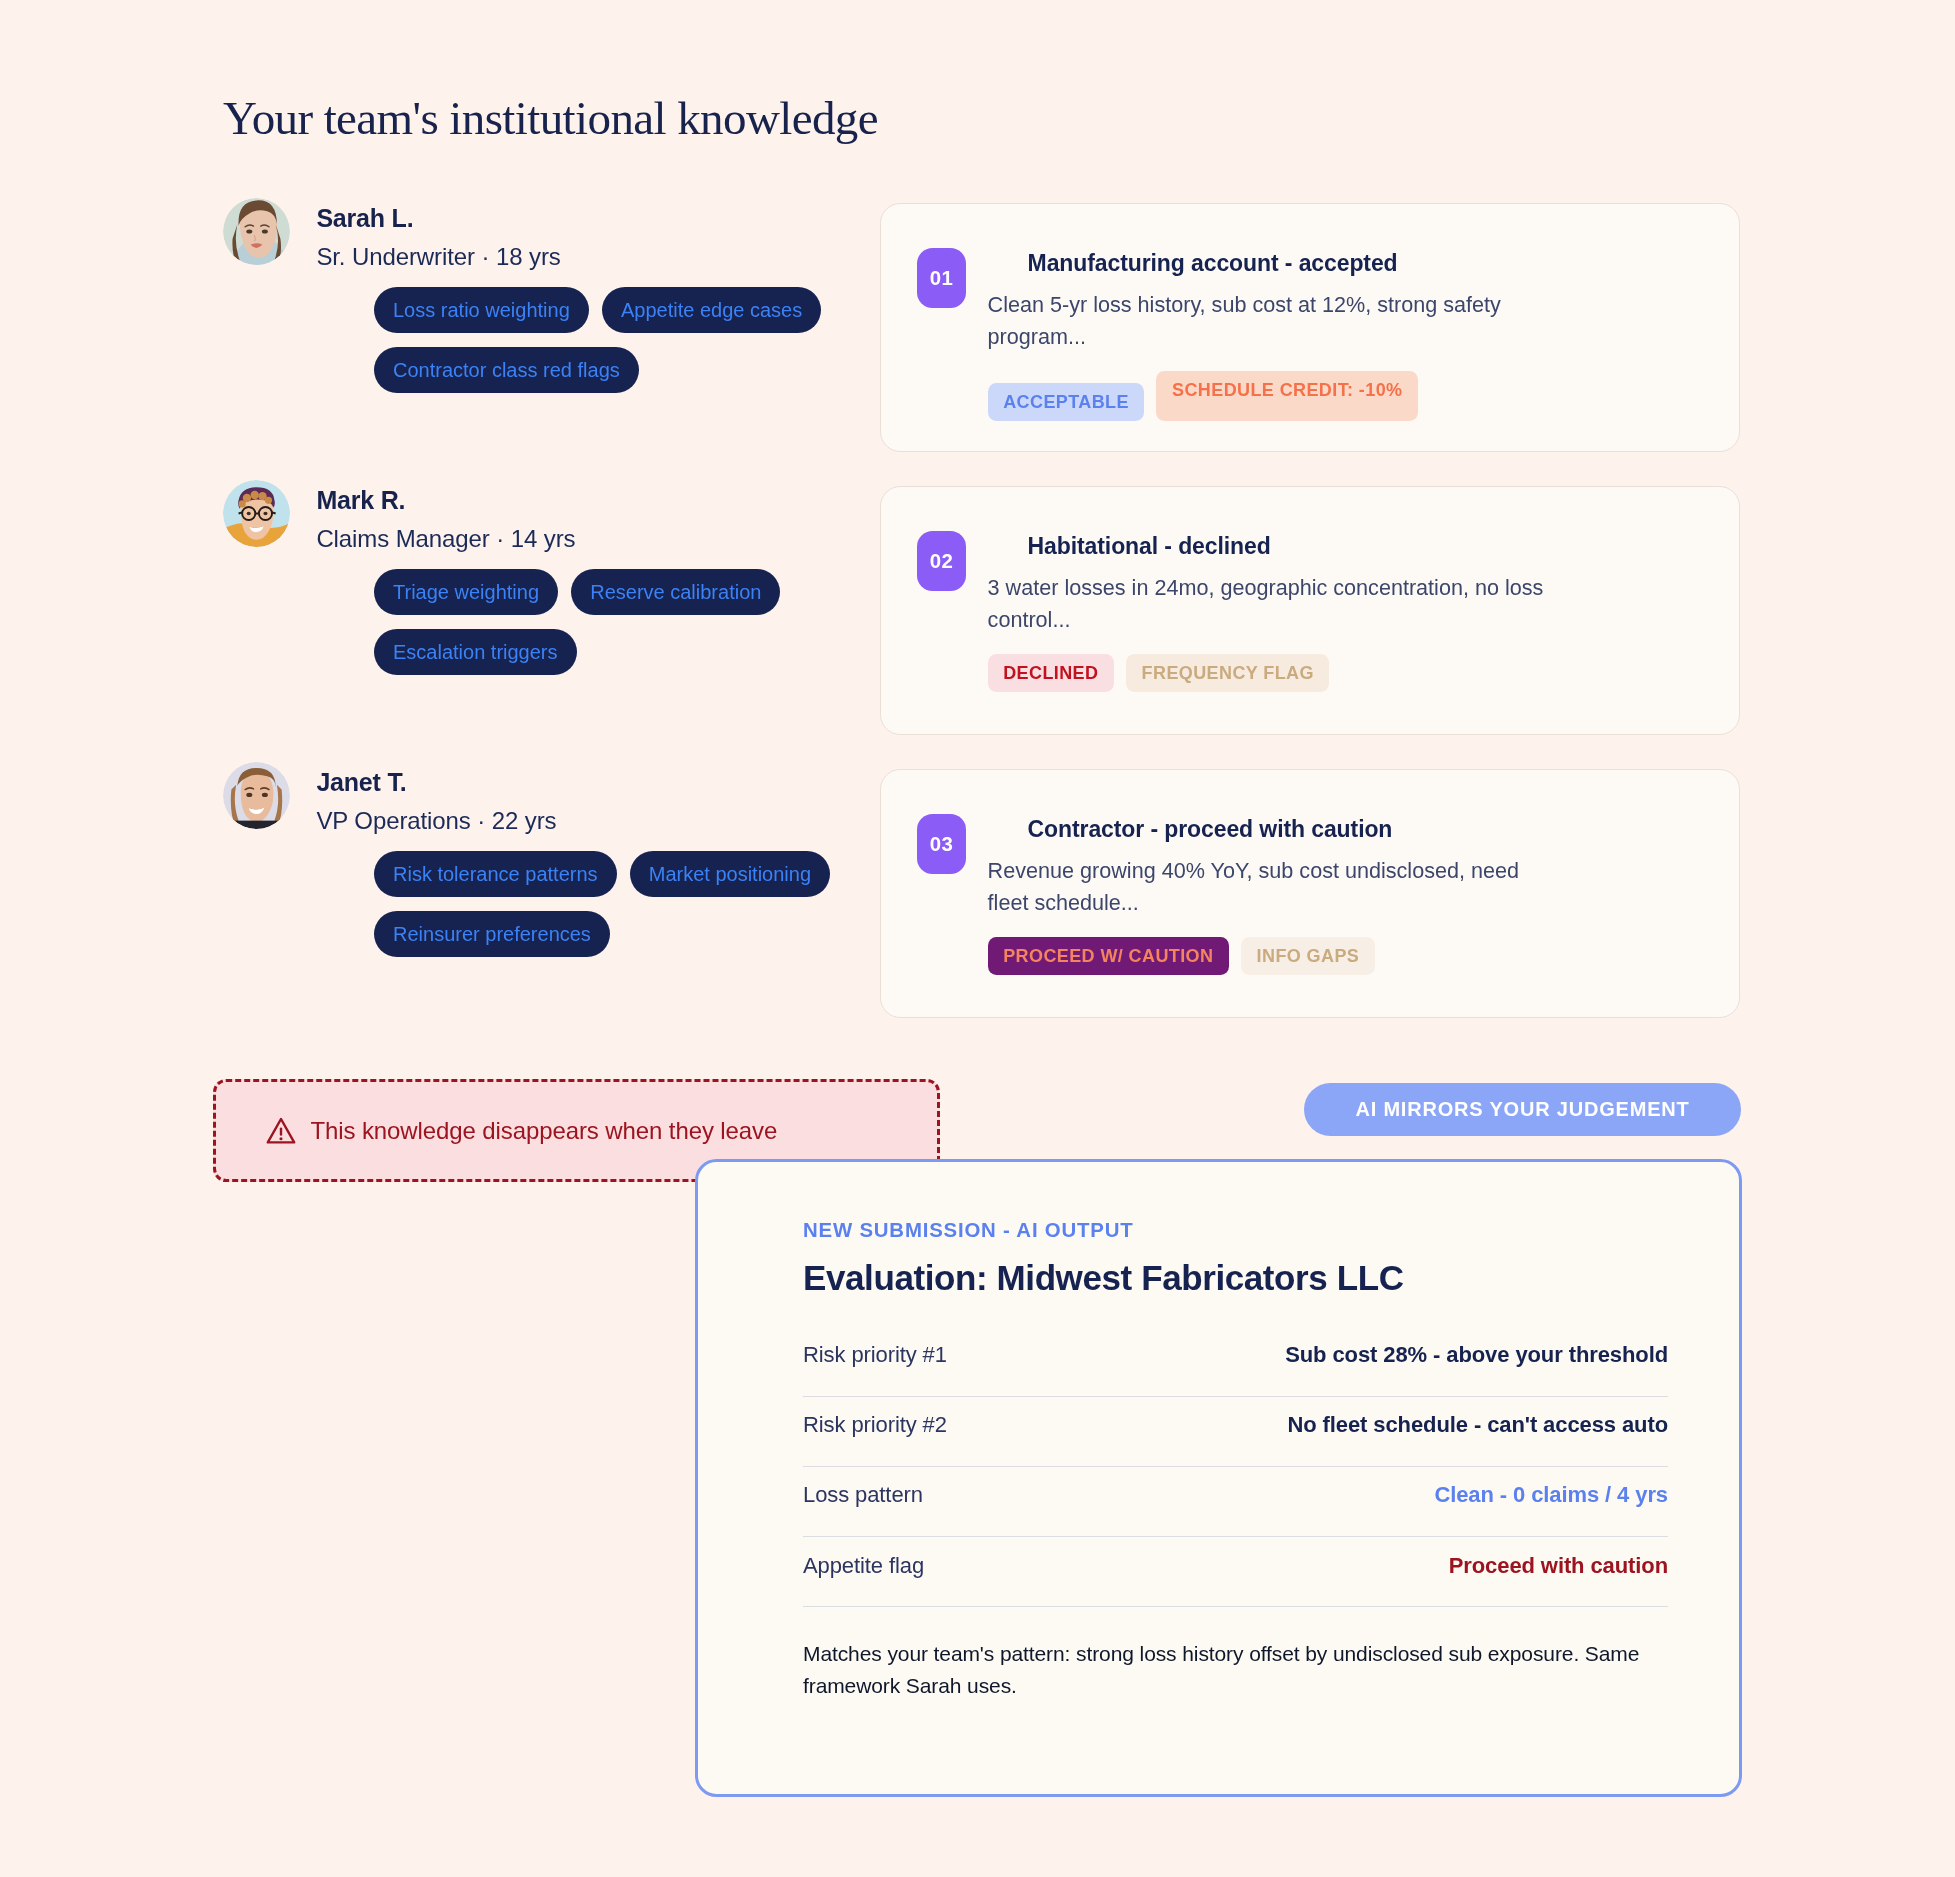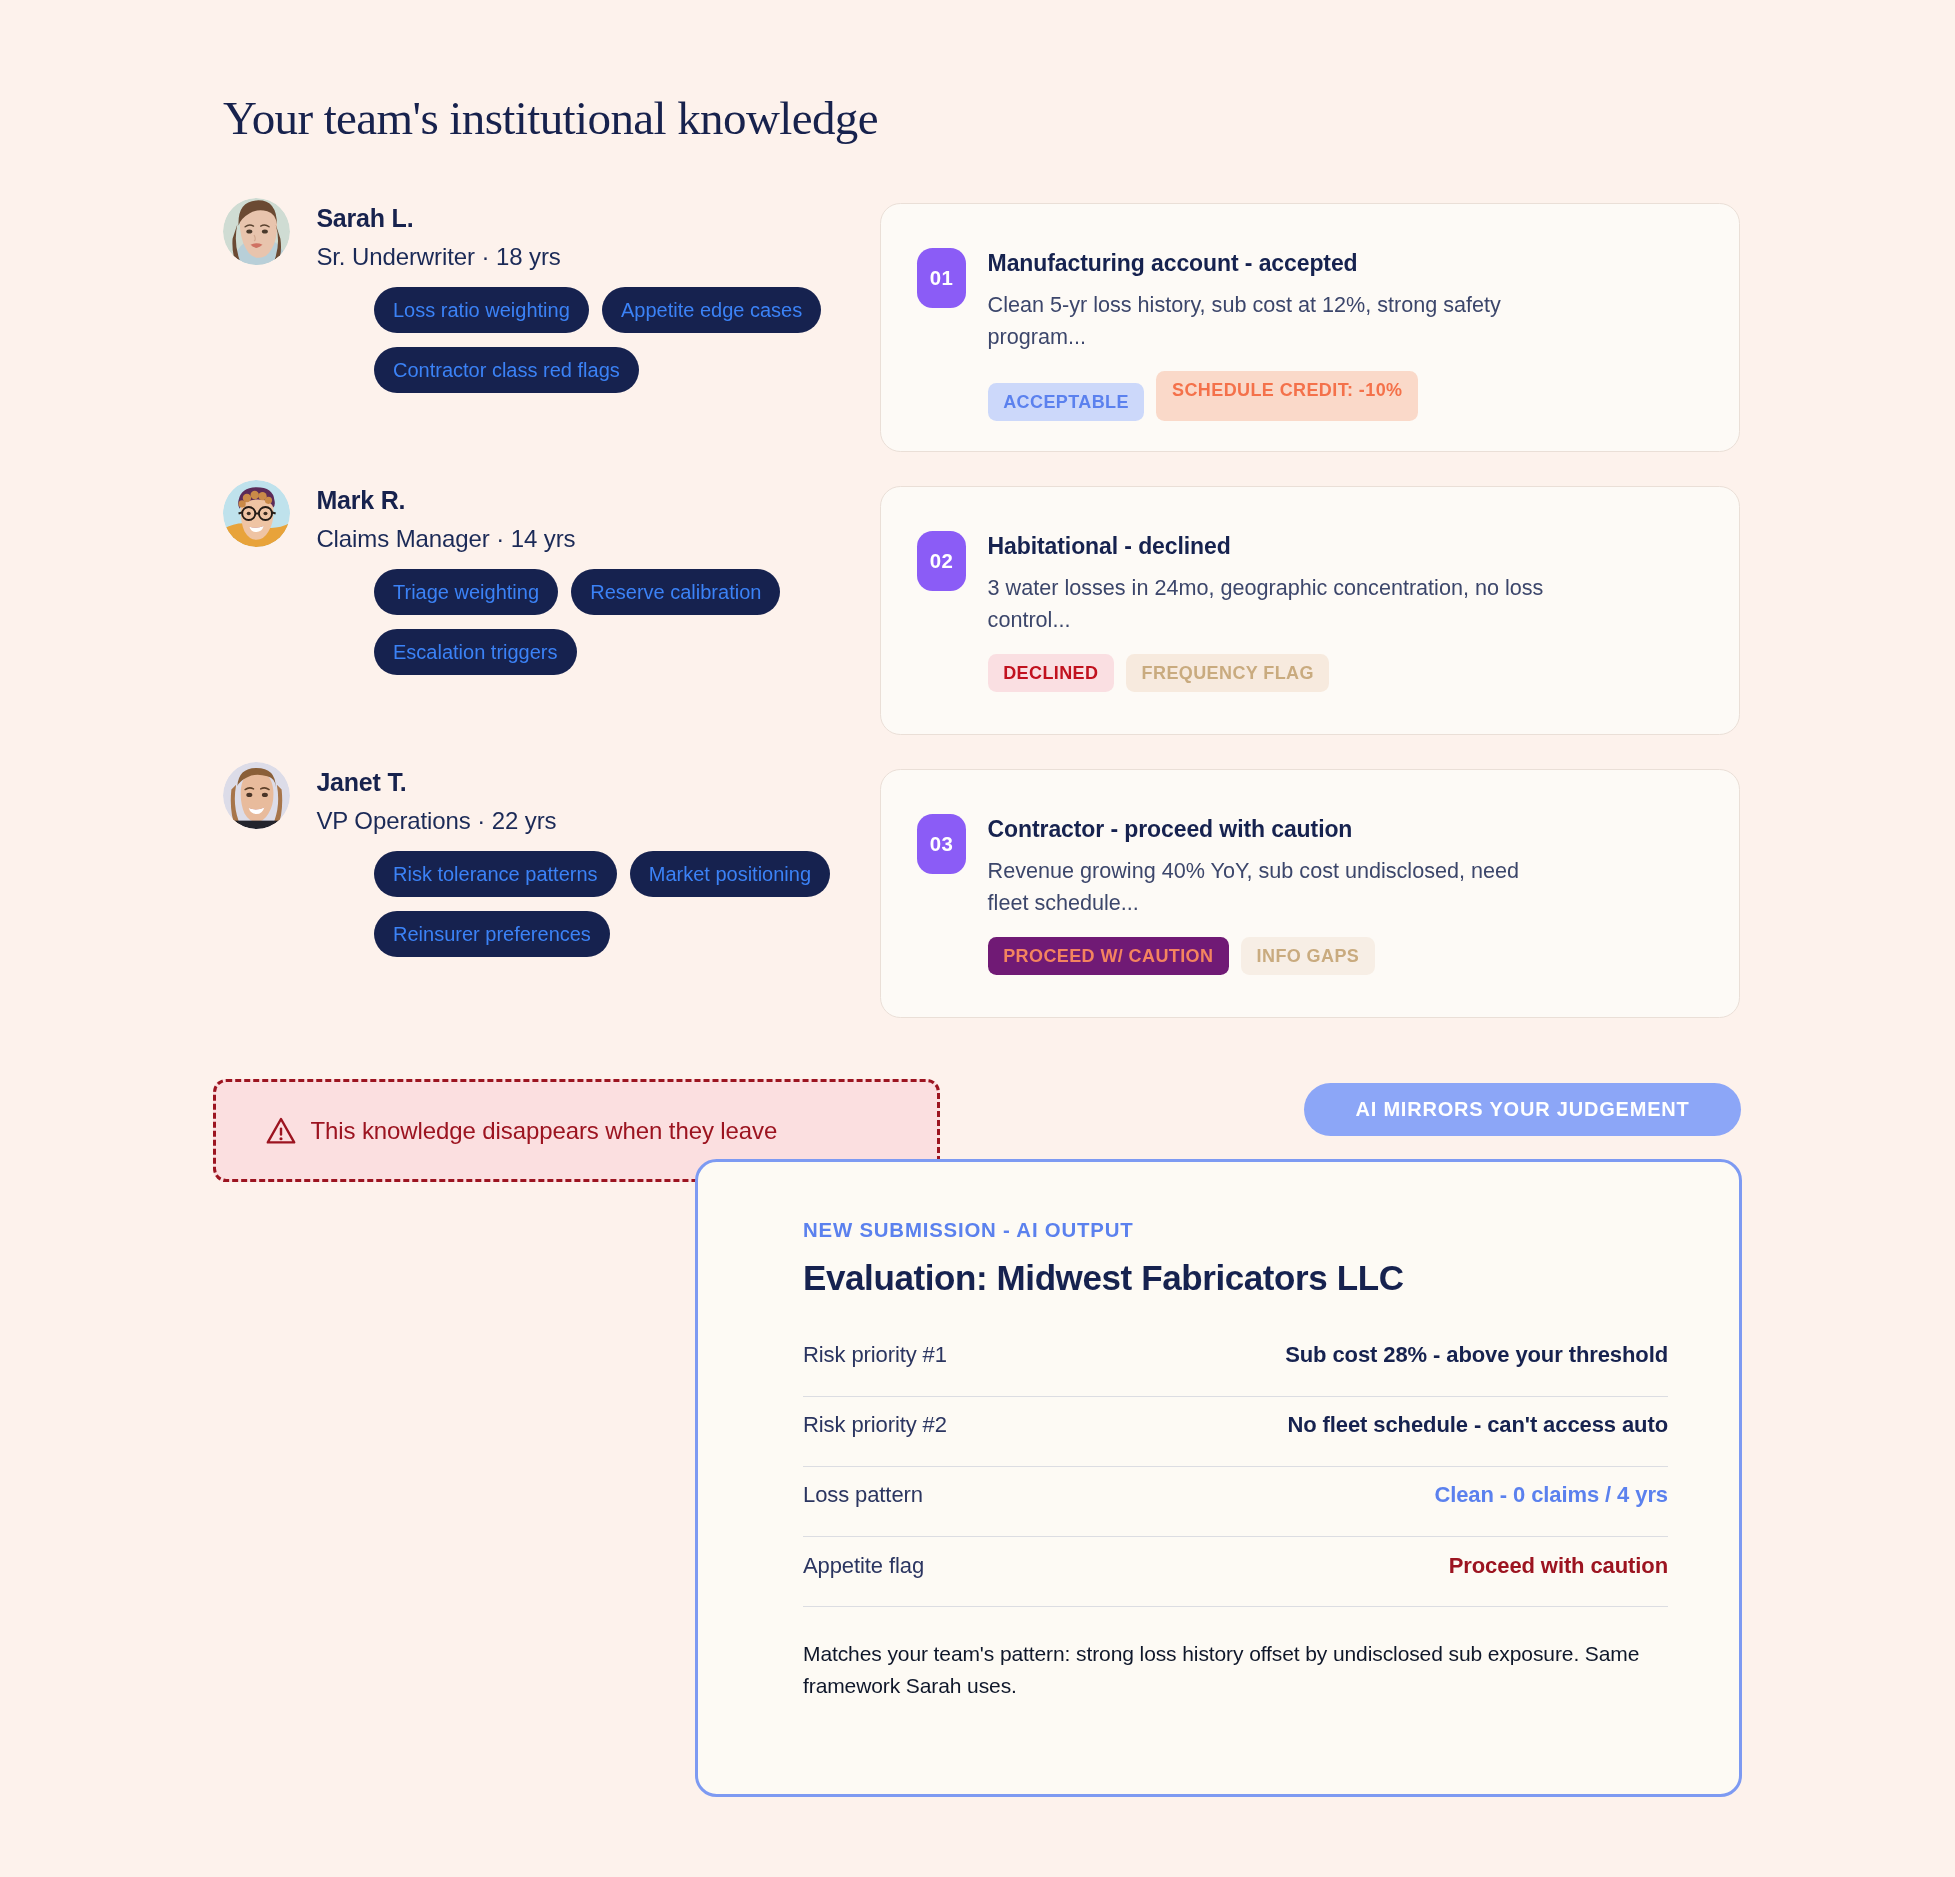--- a/index.html
+++ b/index.html
@@ -123,20 +123,21 @@
     letter-spacing: 0.3px;
     text-align: center;
   }
   .case-body { flex: 1 1 auto; padding-top: 2.4px;}
   .case-title {
     font-size: 23px;
     font-weight: bold;
     color: #16224f;
     line-height: 26.4px;
     letter-spacing: -0.1px;
+    margin-left: 40px;
   }
   .case-desc {
     font-size: 21.6px;
     color: #3c466b;
     line-height: 32px;
     margin-top: 12px;
     max-width: 577px;
   }
   .pill-row {
     display: flex;

